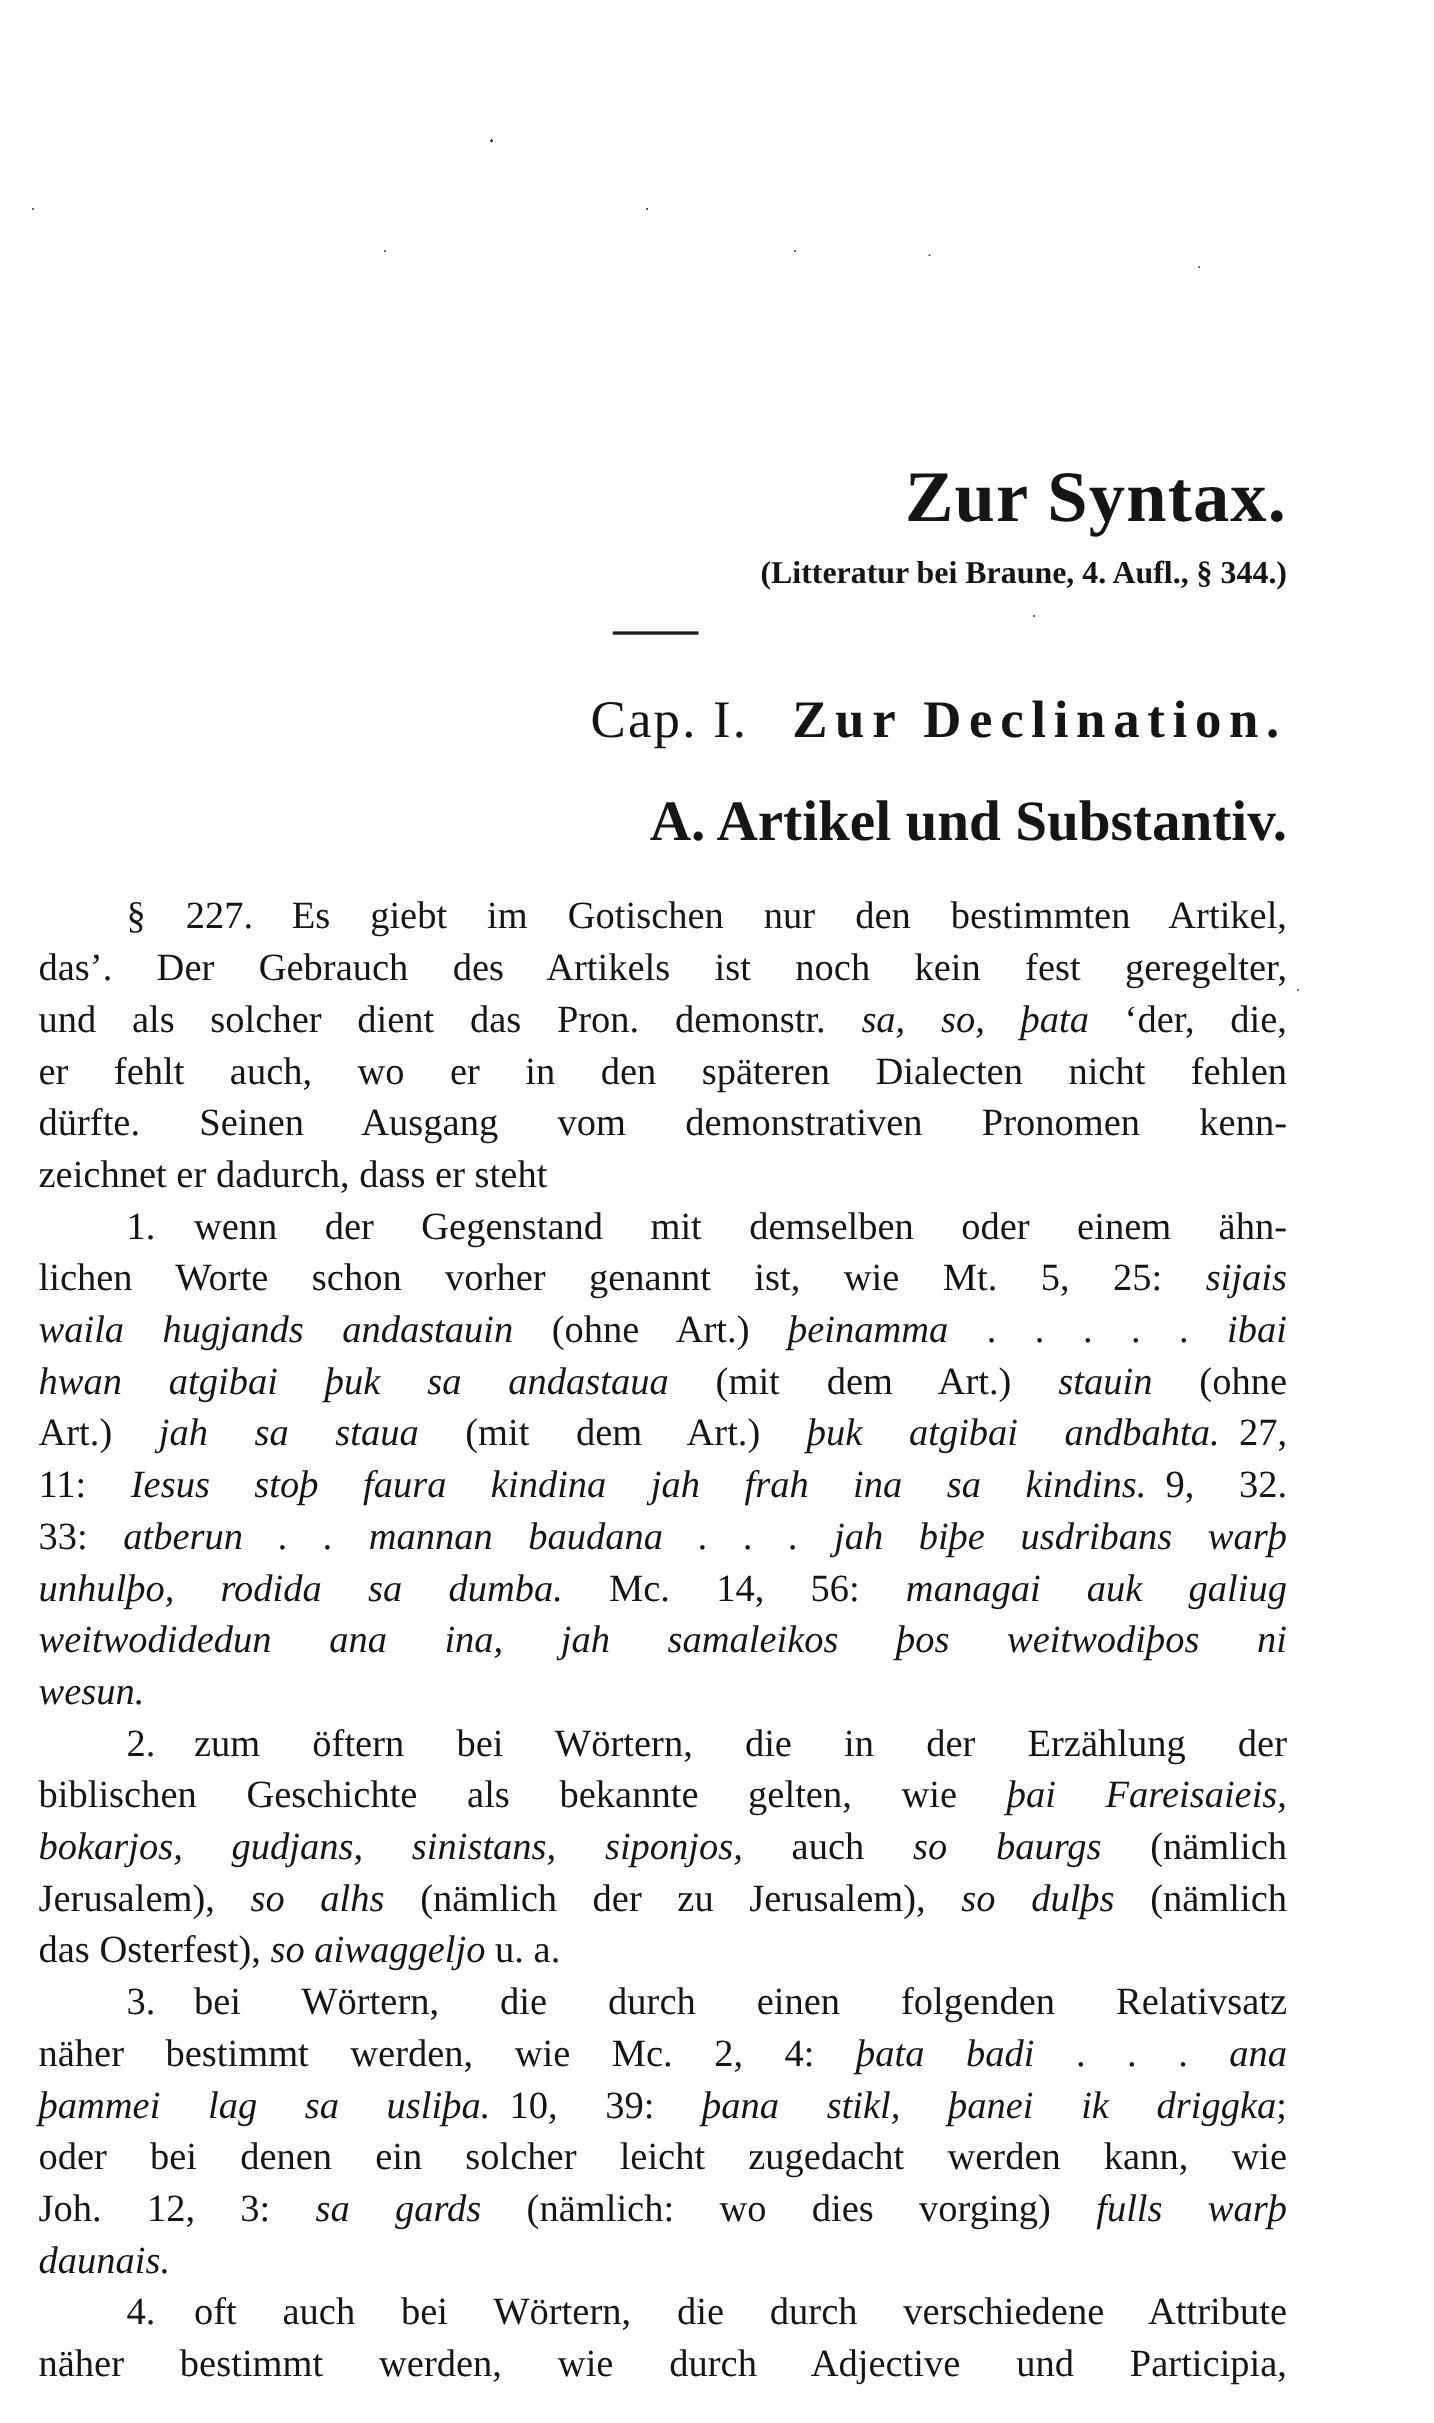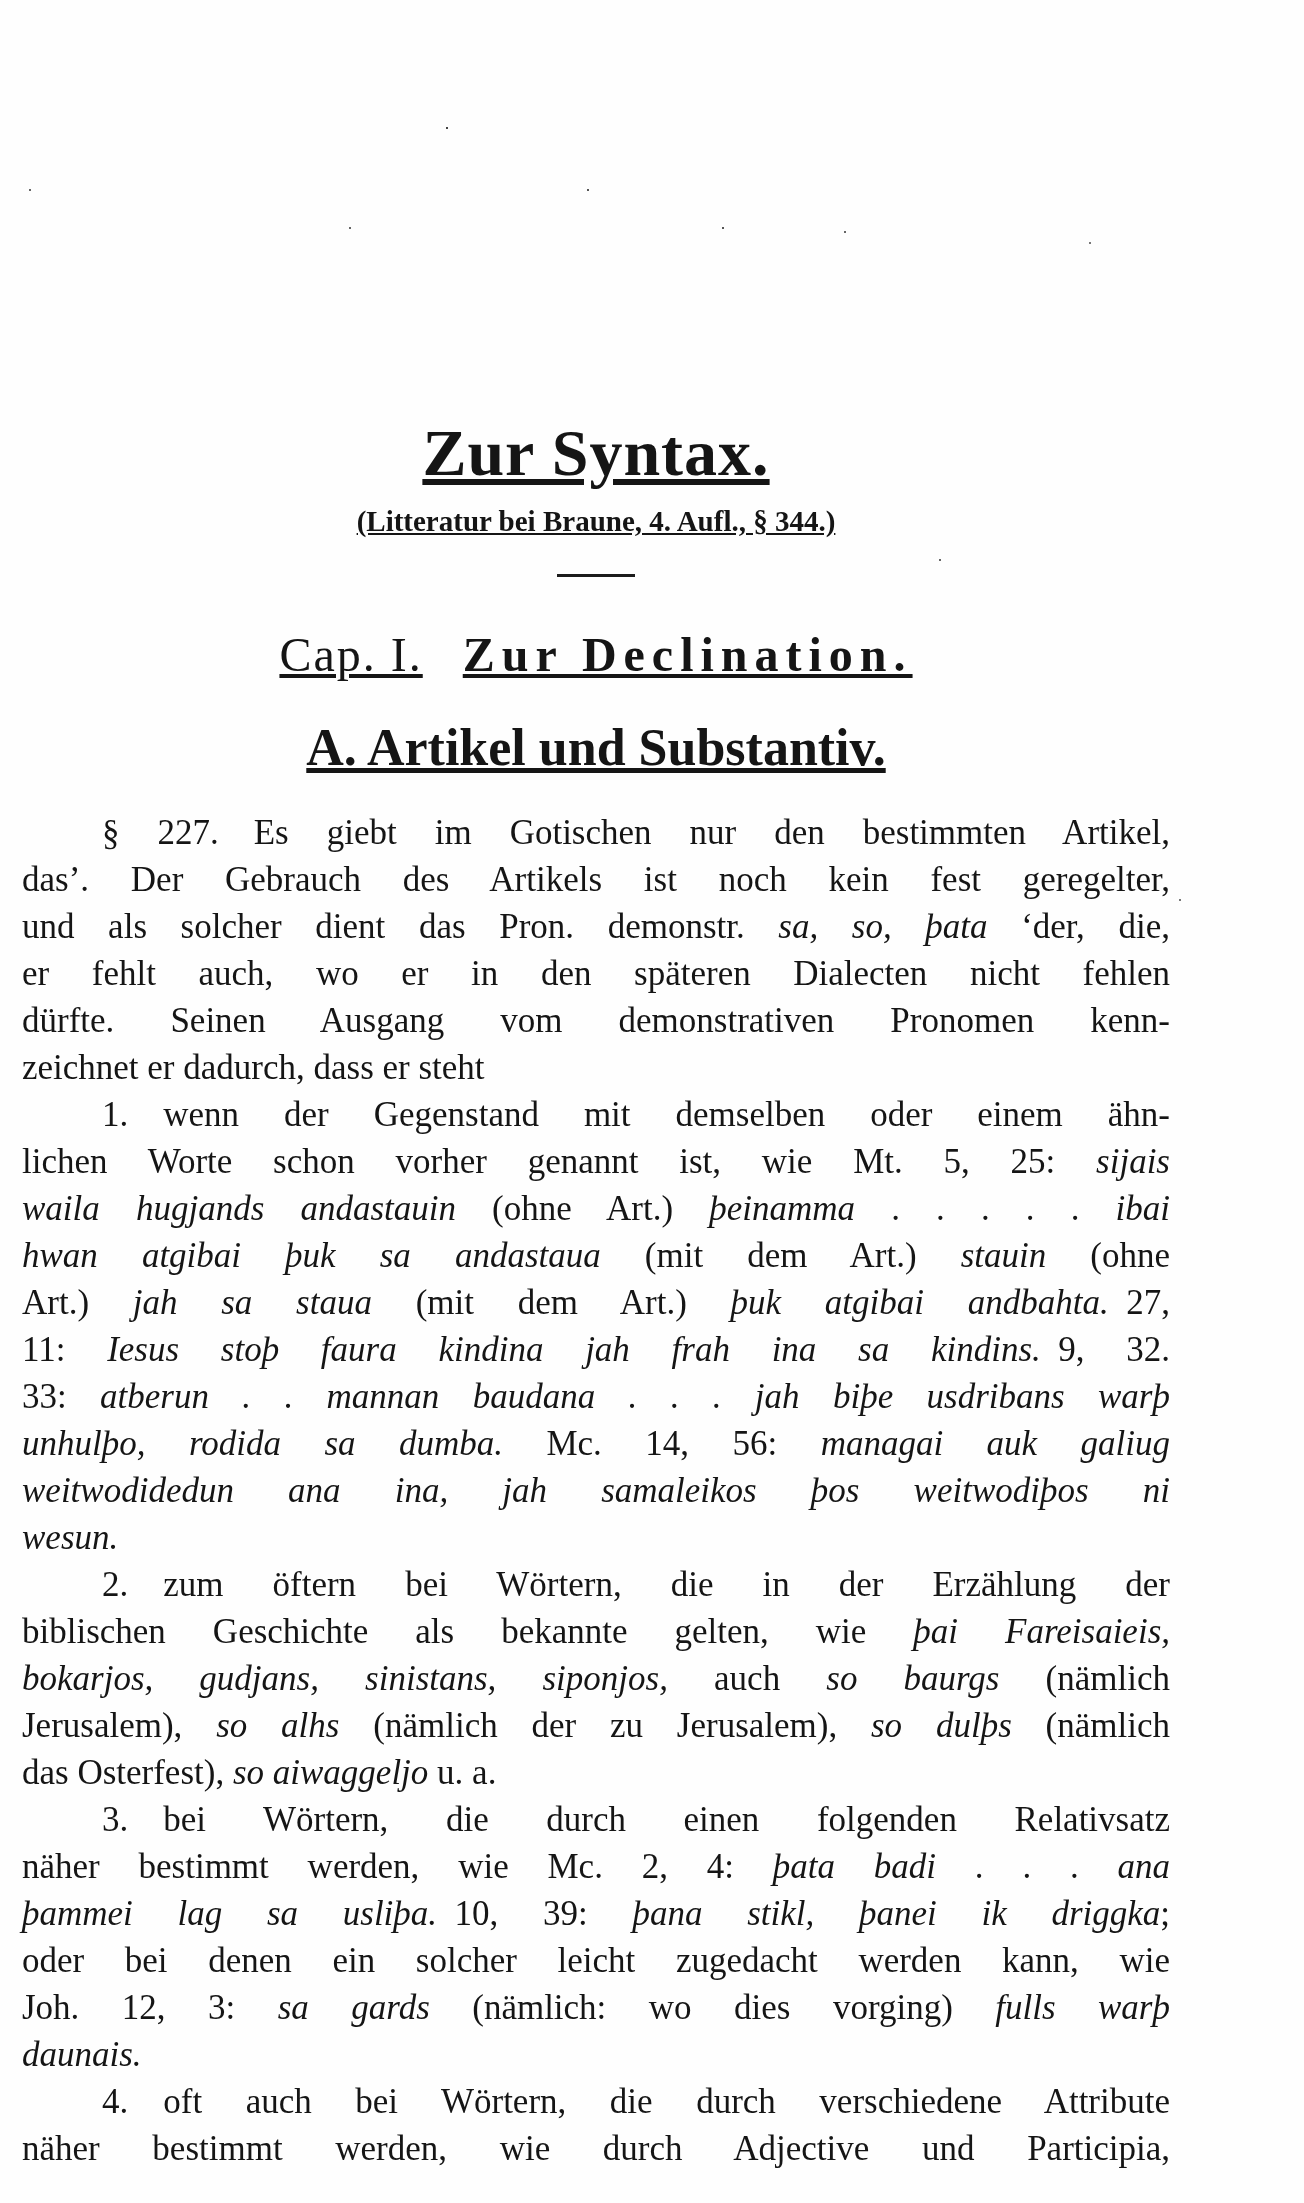--- a/index.html
+++ b/index.html
@@ -17,32 +17,32 @@
       radial-gradient(circle 1.5px at 845px 232px, #666 60%, transparent 70%),
       radial-gradient(circle 1.5px at 1090px 243px, #777 60%, transparent 70%),
       radial-gradient(circle 1.5px at 30px 190px, #666 60%, transparent 70%),
       radial-gradient(circle 1.5px at 940px 560px, #666 60%, transparent 70%),
       radial-gradient(circle 1.5px at 1180px 900px, #777 60%, transparent 70%);
     color:#151515;
     font-family:"Liberation Serif","DejaVu Serif",serif;
     overflow:hidden;
   }
   .content { position:absolute; left:22px; top:0; width:1148px; }
-  .headings { text-align:center;text-decoration:underline; }
+  .headings { text-align:right; }
   .title {
     padding-top:418px;
     font-size:66px; line-height:1.05; font-weight:700; letter-spacing:1px;
   }
   .subtitle { margin-top:18px; font-size:29px; font-weight:700; }
   .divider { width:78px; height:3px; background:#1c1c1c; margin:36px auto 0 auto; }
   .chapter { margin-top:52px; font-size:48px; line-height:1.1; }
   .chapter-number { font-weight:400; letter-spacing:2px; margin-right:40px; }
   .chapter-title { font-weight:700; letter-spacing:7px; }
   .section-heading { margin-top:36px; font-size:52px; font-weight:700; }
-  .text-body { margin-top:32px; font-size:35px; line-height:47px; }
+  .text-body { margin-top:32px; font-size:35px; line-height:47px;margin-left:13px; }
   .line { text-align:justify; text-align-last:justify; white-space:normal; }
   .line.last { text-align-last:left; }
   .line.indent { padding-left:80px; }
   .line em { font-style:italic; }
 </style>
 </head>
 <body>
 
 <div class="page">
   <div class="content">

